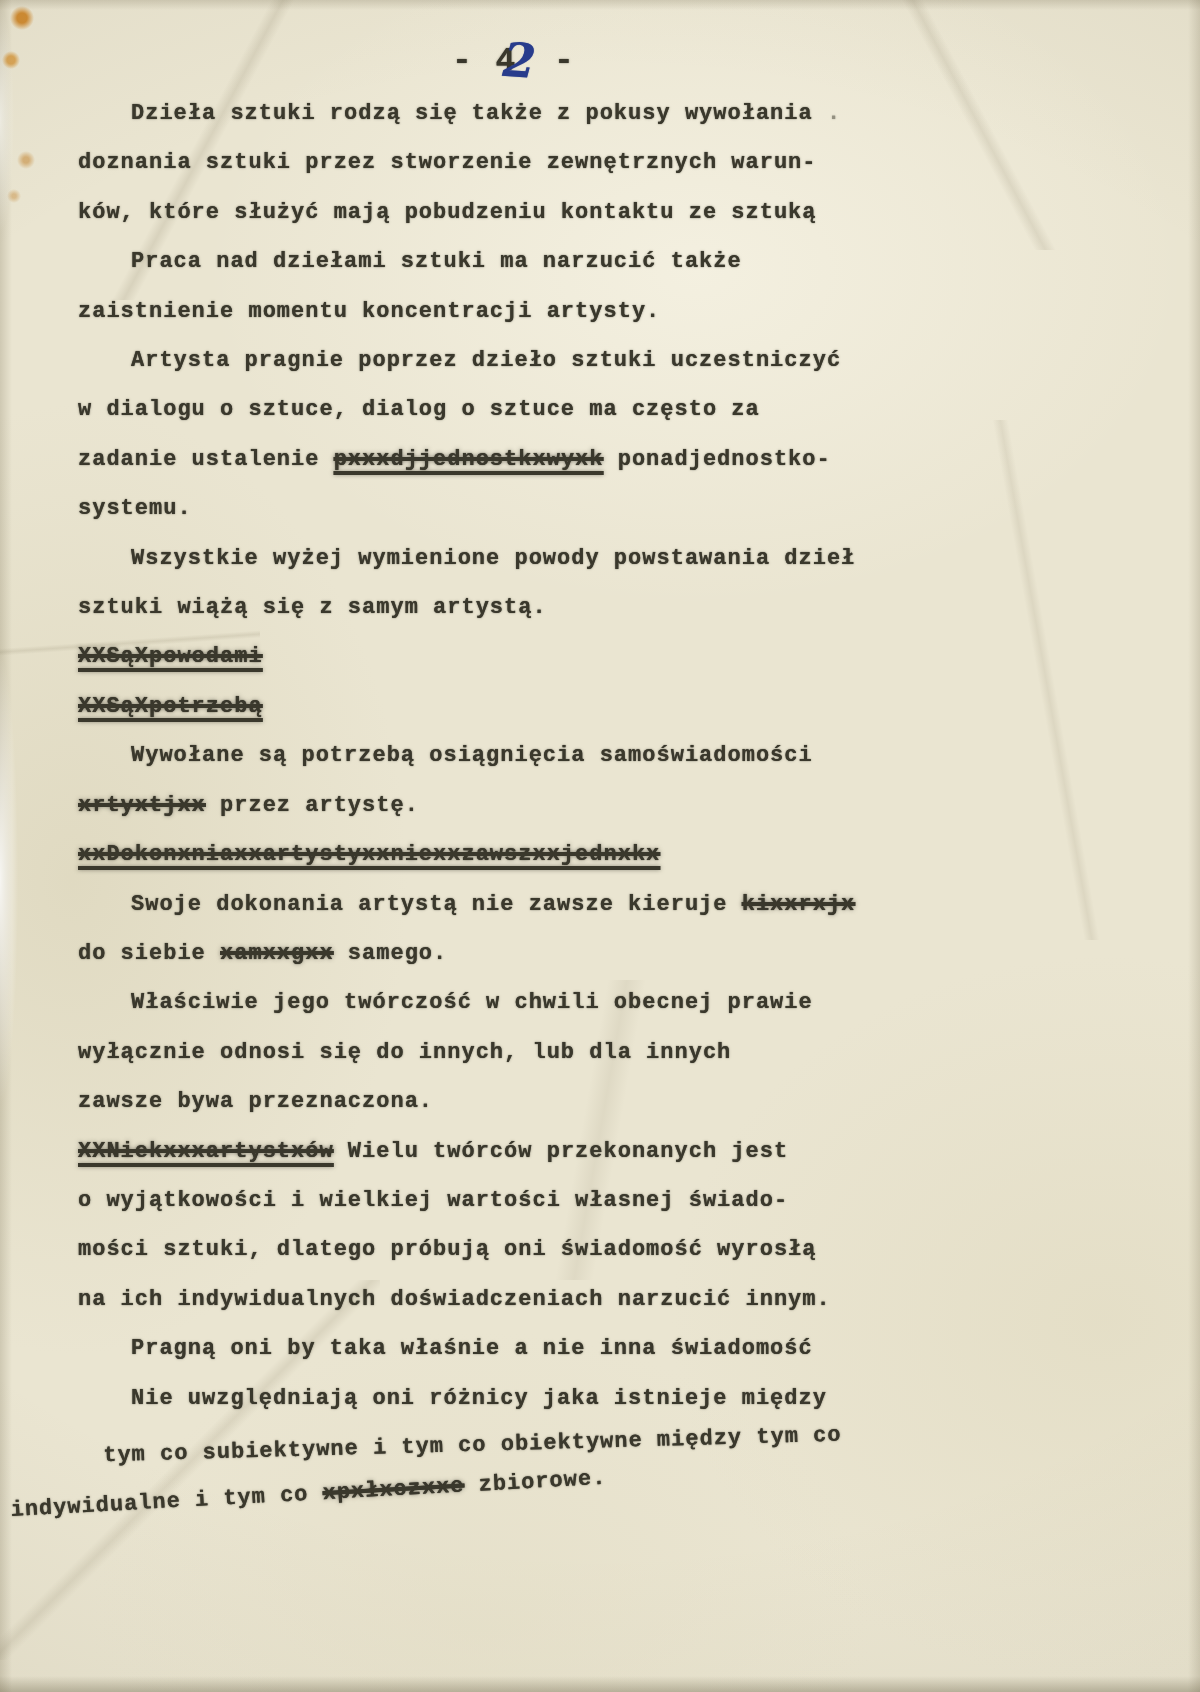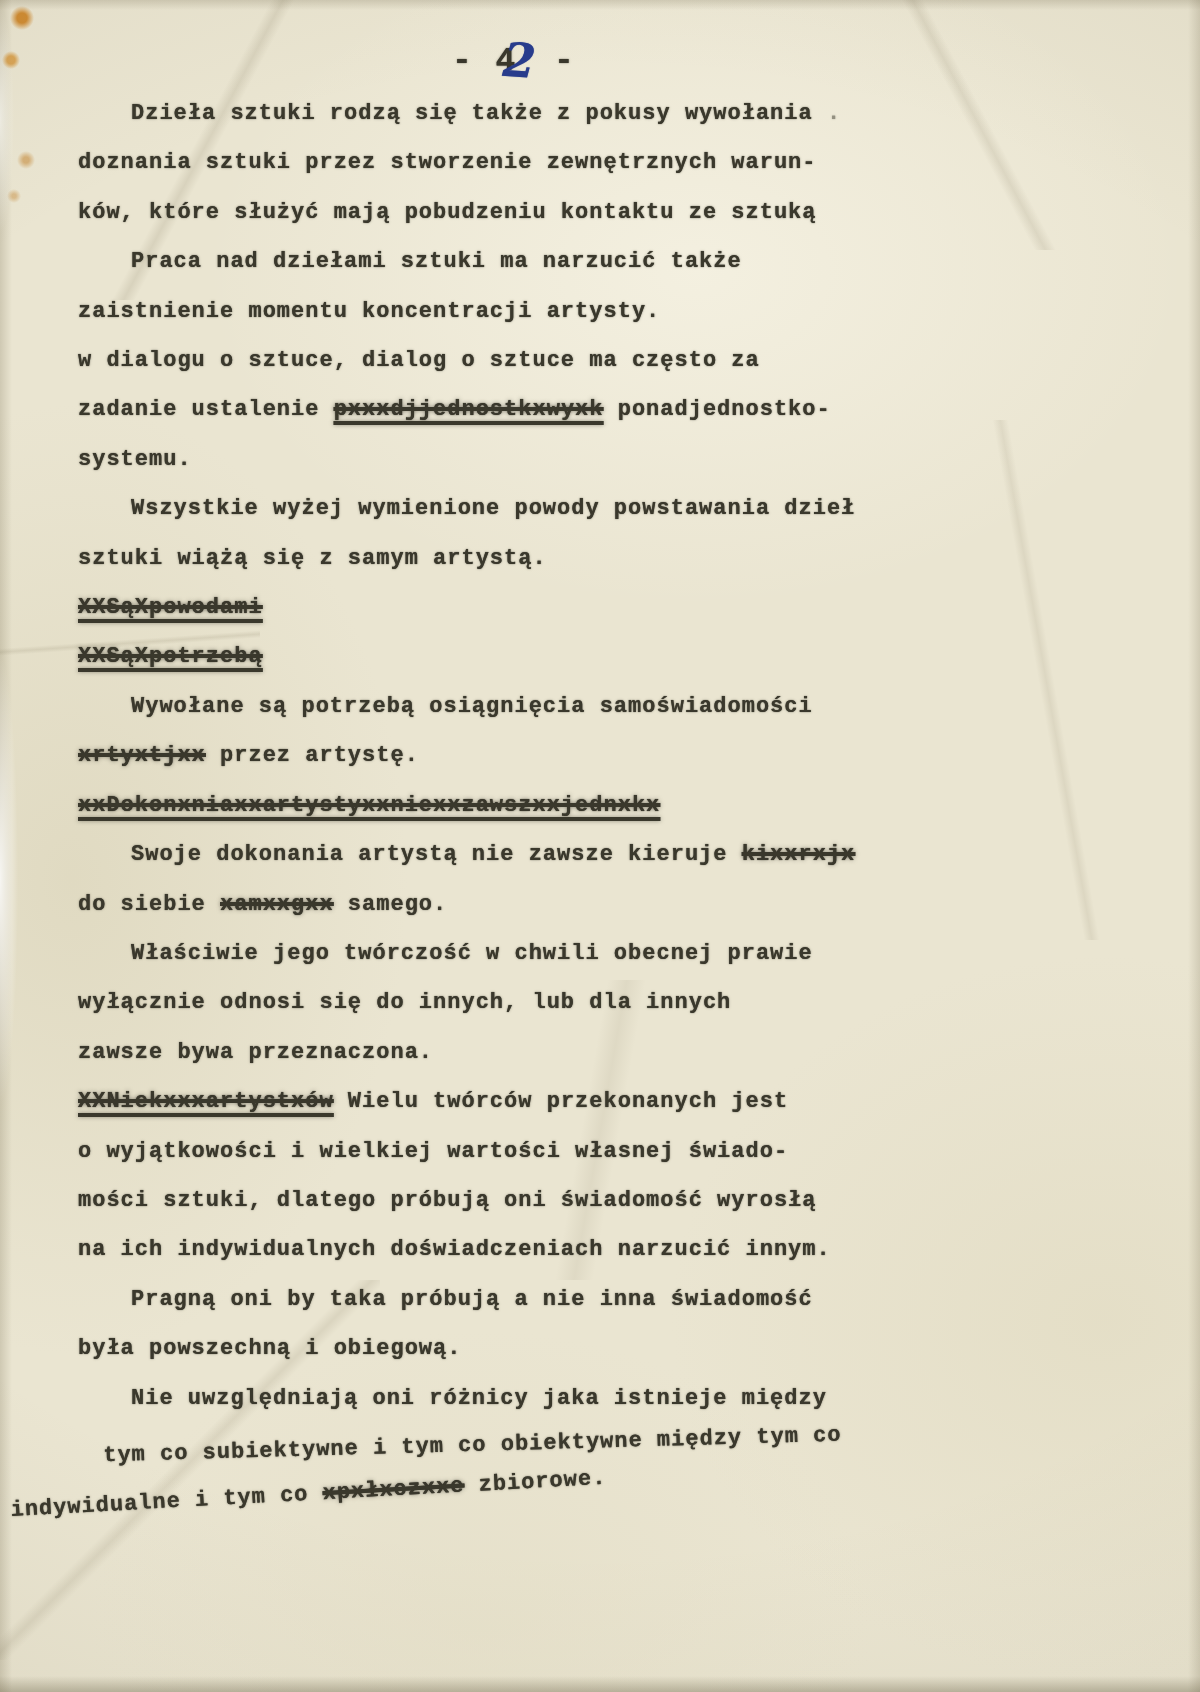--- a/index.html
+++ b/index.html
@@ -104,38 +104,38 @@
   <div class="creases"></div>
 
   <div class="header"><span>- 4</span><span class="blue-mark">2</span><span> -</span></div>
 
   <div class="text">
       <div class="line indent"><span>Dzieła sztuki rodzą się także z pokusy wywołania</span><span class="dim"> .</span></div>
       <div class="line"><span>doznania sztuki przez stworzenie zewnętrznych warun-</span></div>
       <div class="line"><span>ków, które służyć mają pobudzeniu kontaktu ze sztuką</span></div>
       <div class="line indent"><span>Praca nad dziełami sztuki ma narzucić także</span></div>
       <div class="line"><span>zaistnienie momentu koncentracji artysty.</span></div>
+      <div class="line indent"><span>Artysta pragnie poprzez dzieło sztuki uczestniczyć</span></div>
       <div class="line"><span>w dialogu o sztuce, dialog o sztuce ma często za</span></div>
       <div class="line"><span>zadanie ustalenie </span><span class="xed und">pxxxdjjednostkxwyxk</span><span> ponadjednostko-</span></div>
       <div class="line"><span>systemu.</span></div>
       <div class="line indent"><span>Wszystkie wyżej wymienione powody powstawania dzieł</span></div>
       <div class="line"><span>sztuki wiążą się z samym artystą.</span></div>
       <div class="line"><span class="xed und">XXSąXpowodami</span></div>
       <div class="line"><span class="xed und">XXSąXpotrzebą</span></div>
       <div class="line indent"><span>Wywołane są potrzebą osiągnięcia samoświadomości</span></div>
       <div class="line"><span class="xed">xrtyxtjxx</span><span> przez artystę.</span></div>
       <div class="line"><span class="xed und">xxDokonxniaxxartystyxxniexxzawszxxjednxkx</span></div>
       <div class="line indent"><span>Swoje dokonania artystą nie zawsze kieruje </span><span class="xed">kixxrxjx</span></div>
       <div class="line"><span>do siebie </span><span class="xed">xamxxgxx</span><span> samego.</span></div>
       <div class="line indent"><span>Właściwie jego twórczość w chwili obecnej prawie</span></div>
       <div class="line"><span>wyłącznie odnosi się do innych, lub dla innych</span></div>
       <div class="line"><span>zawsze bywa przeznaczona.</span></div>
       <div class="line"><span class="xed und">XXNiekxxxartystxów</span><span> Wielu twórców przekonanych jest</span></div>
       <div class="line"><span>o wyjątkowości i wielkiej wartości własnej świado-</span></div>
       <div class="line"><span>mości sztuki, dlatego próbują oni świadomość wyrosłą</span></div>
       <div class="line"><span>na ich indywidualnych doświadczeniach narzucić innym.</span></div>
-      <div class="line indent"><span>Pragną oni by taka próbują a nie inna świadomość</span></div>
-      <div class="line"><span>była powszechną i obiegową.</span></div>
+      <div class="line indent"><span>Pragną oni by taka właśnie a nie inna świadomość</span></div>
       <div class="line indent"><span>Nie uwzględniają oni różnicy jaka istnieje między</span></div>
       <div class="line tilt-a"><span>tym co subiektywne i tym co obiektywne między tym co</span></div>
       <div class="line tilt-b"><span>indywidualne i tym co </span><span class="xed">xpxłxczxxe</span><span> zbiorowe.</span></div>
     </div>
 </div>
 
 </body></html>

